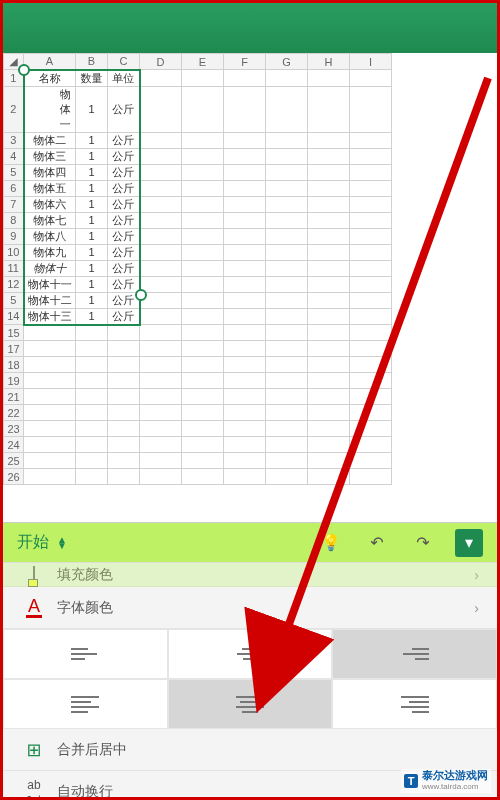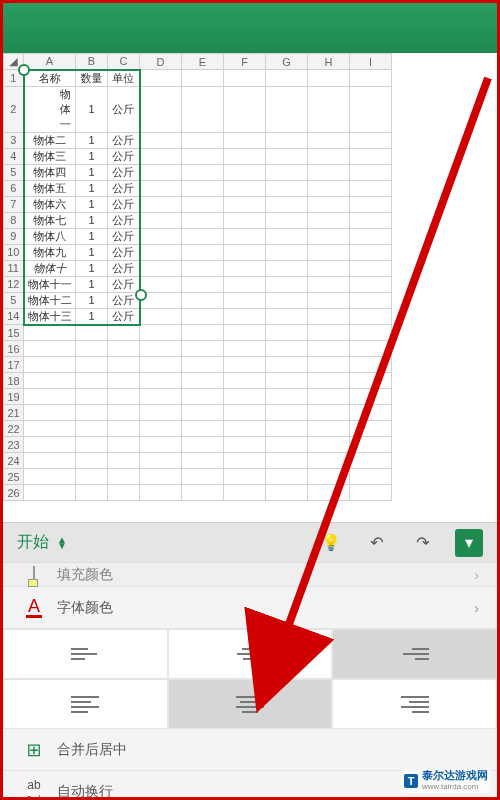--- a/index.html
+++ b/index.html
@@ -8,21 +8,21 @@
   .sheet { width: 100%; height: 460px; overflow: hidden; background: #fff; font-size: 11px; color: #333; }
   .grid { border-collapse: collapse; table-layout: fixed; }
   .grid th, .grid td { border: 1px solid #d0d0d0; text-align: center; font-weight: normal; padding: 0; }
   .rowhdr { height: 16px; }
   .colhdr { background: #f3f3f3; color: #666; }
   .rowlabel { width: 20px; background: #f3f3f3; color: #666; }
   .colA { width: 52px; } .colB { width: 32px; } .colC { width: 32px; }
   .colN { width: 42px; }
   .selcell { background: #fff; }
   .selhandle { position: absolute; width: 12px; height: 12px; border: 2px solid #1f8a50; border-radius: 50%; background: #fff; }
-  .ribbon { position: absolute; bottom: 0; left: 0; right: 0; height: 275px; background: #e5e5e5; border-top: 1px solid #ccc; }
+  .ribbon { position: absolute; bottom: 0; left: 0; right: 0; height: 275px; background: #bef264; border-top: 1px solid #ccc; }
   .ribbon-tabs { height: 40px; display: flex; align-items: center; justify-content: space-between; padding: 0 14px; border-bottom: 1px solid #ddd; }
   .tabs-left { display: flex; align-items: center; gap: 8px; color: #1f8a50; font-size: 16px; }
   .tabs-right { display: flex; align-items: center; gap: 18px; }
   .riconbtn { width: 28px; height: 28px; color: #555; display:flex; align-items:center; justify-content:center; }
   .ribbon-body { height: 235px; overflow: hidden; }
   .row-item { display: flex; align-items: center; height: 42px; padding: 0 18px; font-size: 14px; color: #555; background: #f4f4f4; border-bottom: 1px solid #e3e3e3; }
   .row-item .ic { width: 26px; text-align: center; margin-right: 10px; }
   .row-item .chev { margin-left: auto; color: #999; }
   .align-grid { display: grid; grid-template-columns: 1fr 1fr 1fr; background: #fff; }
   .align-cell { height: 50px; display:flex; align-items:center; justify-content:center; background:#fff; border:1px solid #e5e5e5; position:relative; }
@@ -234,32 +234,20 @@
           <td class="colB"></td>
           <td class="colB"></td>
           <td class="colN"></td>
           <td class="colN"></td>
           <td class="colN"></td>
           <td class="colN"></td>
           <td class="colN"></td>
           <td class="colN"></td>
         </tr>
         <tr class="rowhdr">
-          <th class="rowlabel">16</th>
-          <td class="colA"></td>
-          <td class="colB"></td>
-          <td class="colB"></td>
-          <td class="colN"></td>
-          <td class="colN"></td>
-          <td class="colN"></td>
-          <td class="colN"></td>
-          <td class="colN"></td>
-          <td class="colN"></td>
-        </tr>
-        <tr class="rowhdr">
           <th class="rowlabel">17</th>
           <td class="colA"></td>
           <td class="colB"></td>
           <td class="colB"></td>
           <td class="colN"></td>
           <td class="colN"></td>
           <td class="colN"></td>
           <td class="colN"></td>
           <td class="colN"></td>
           <td class="colN"></td>

